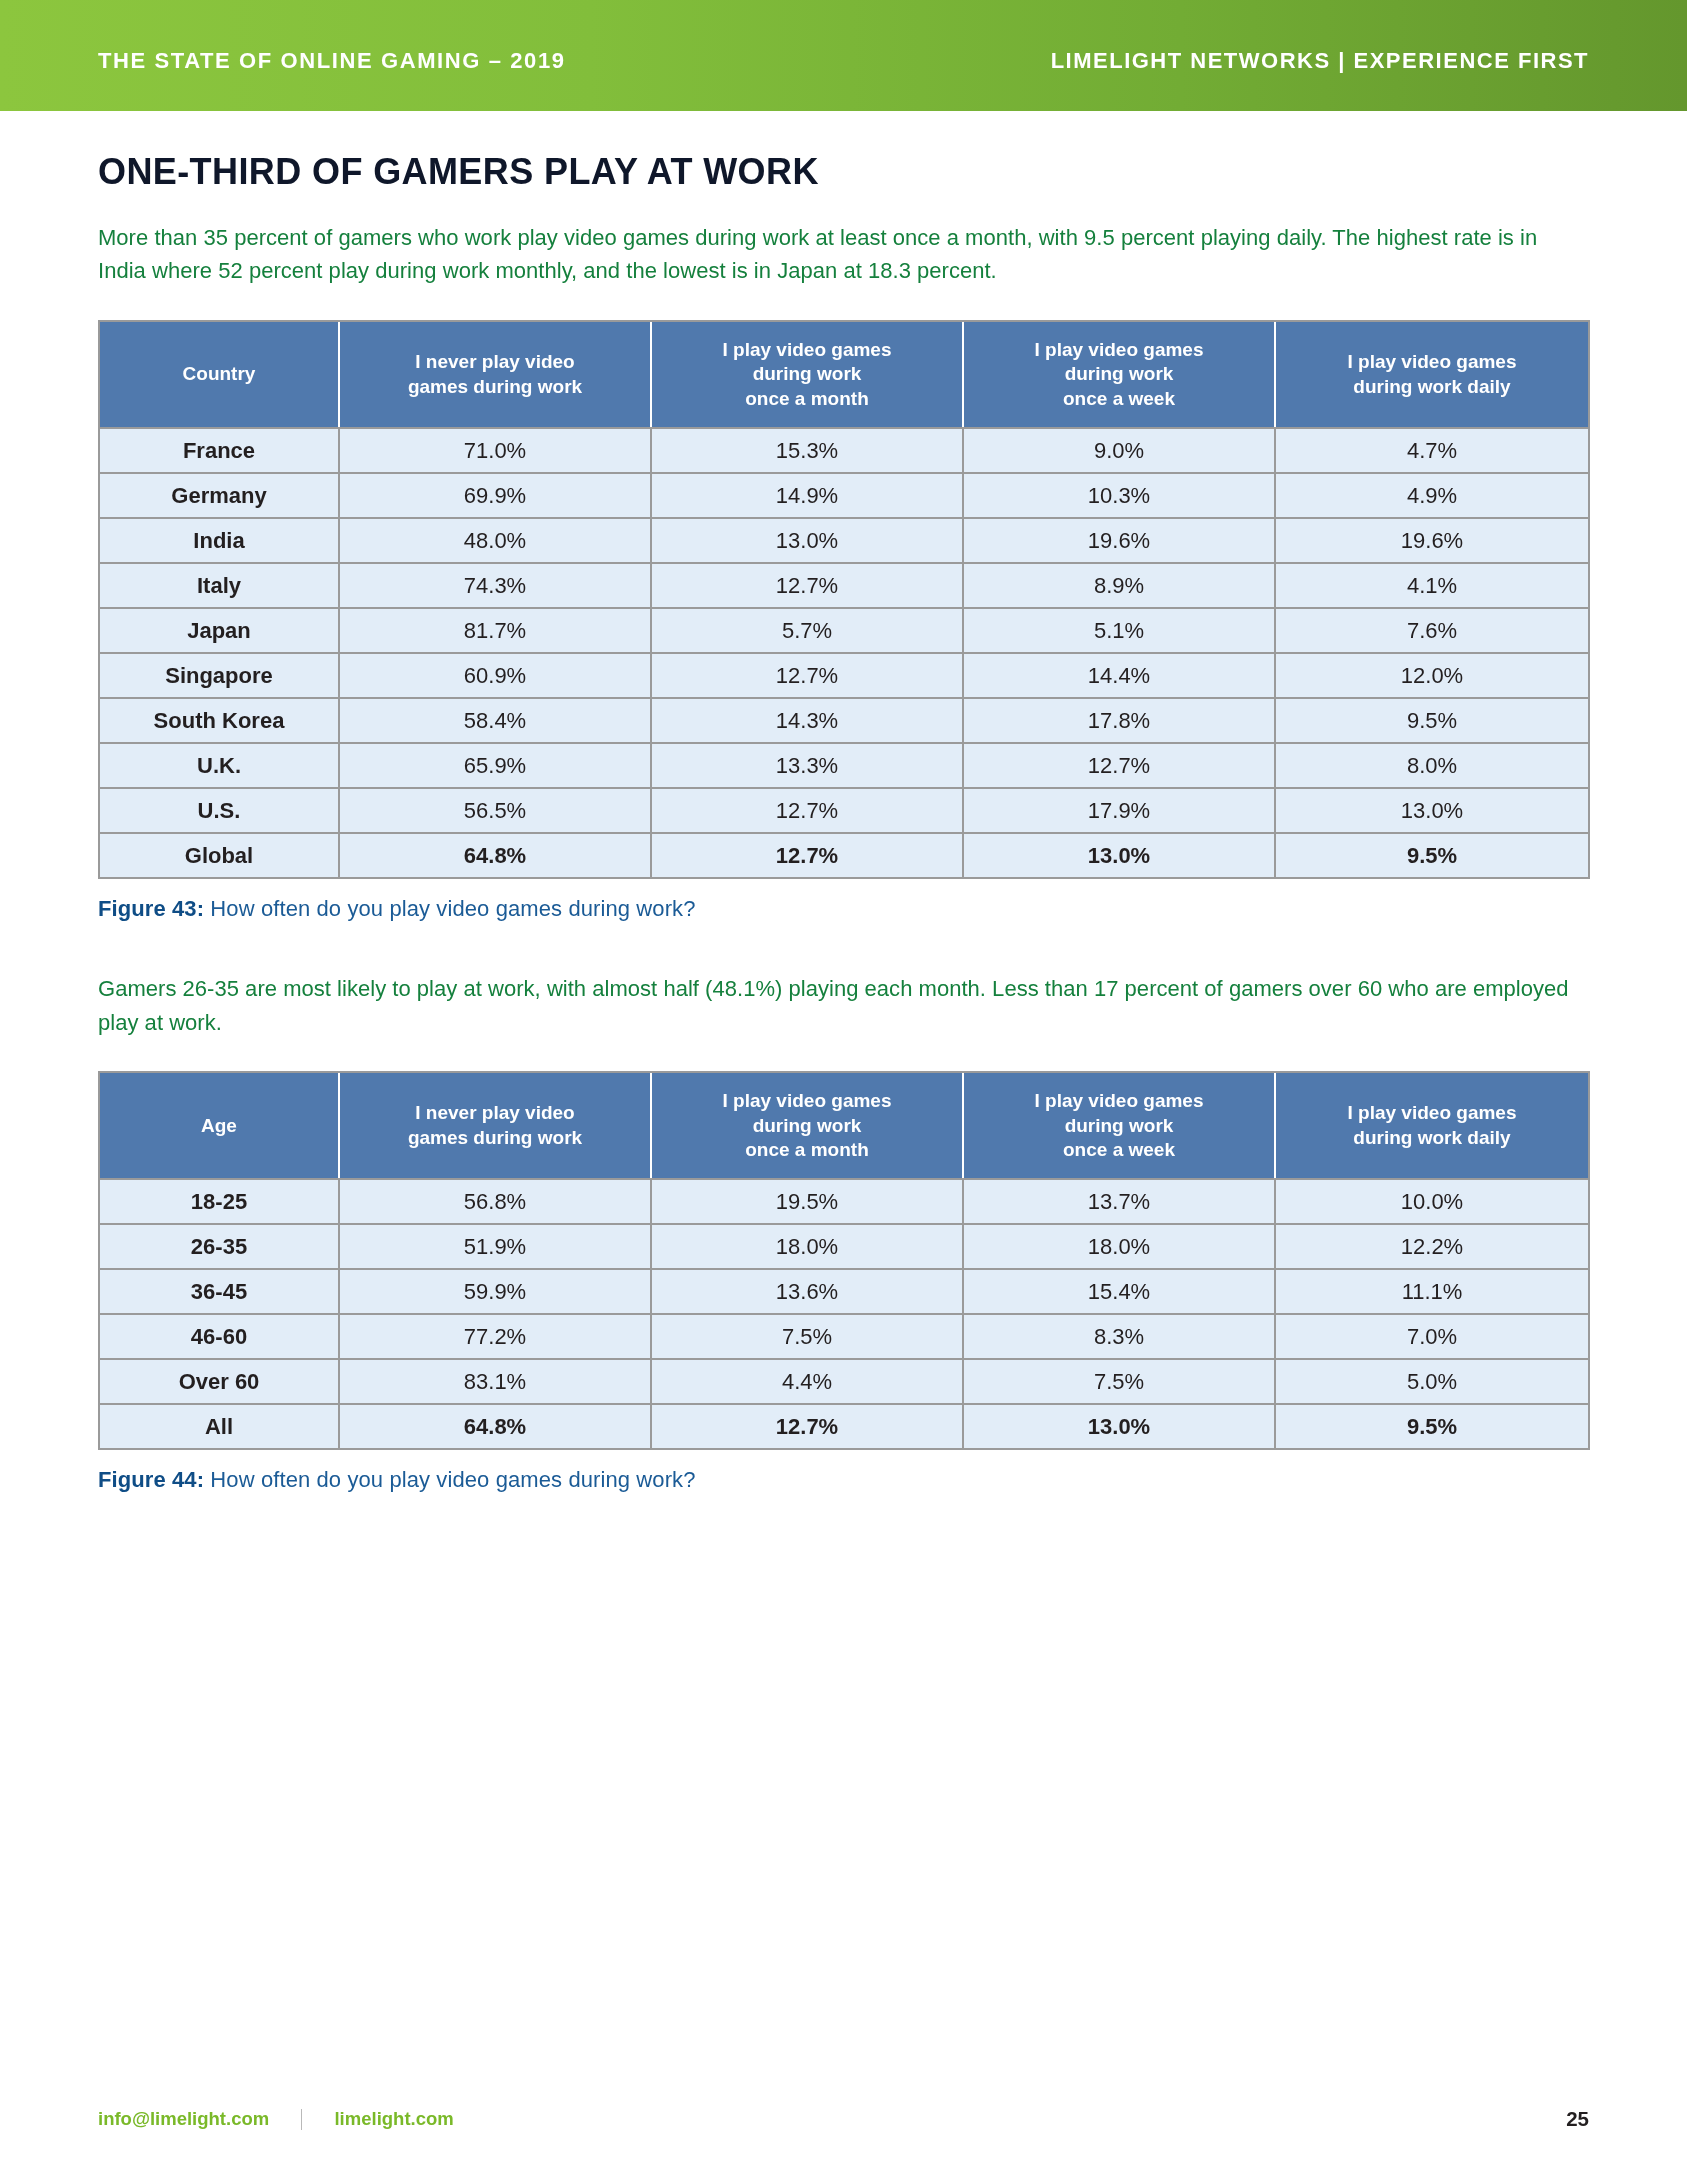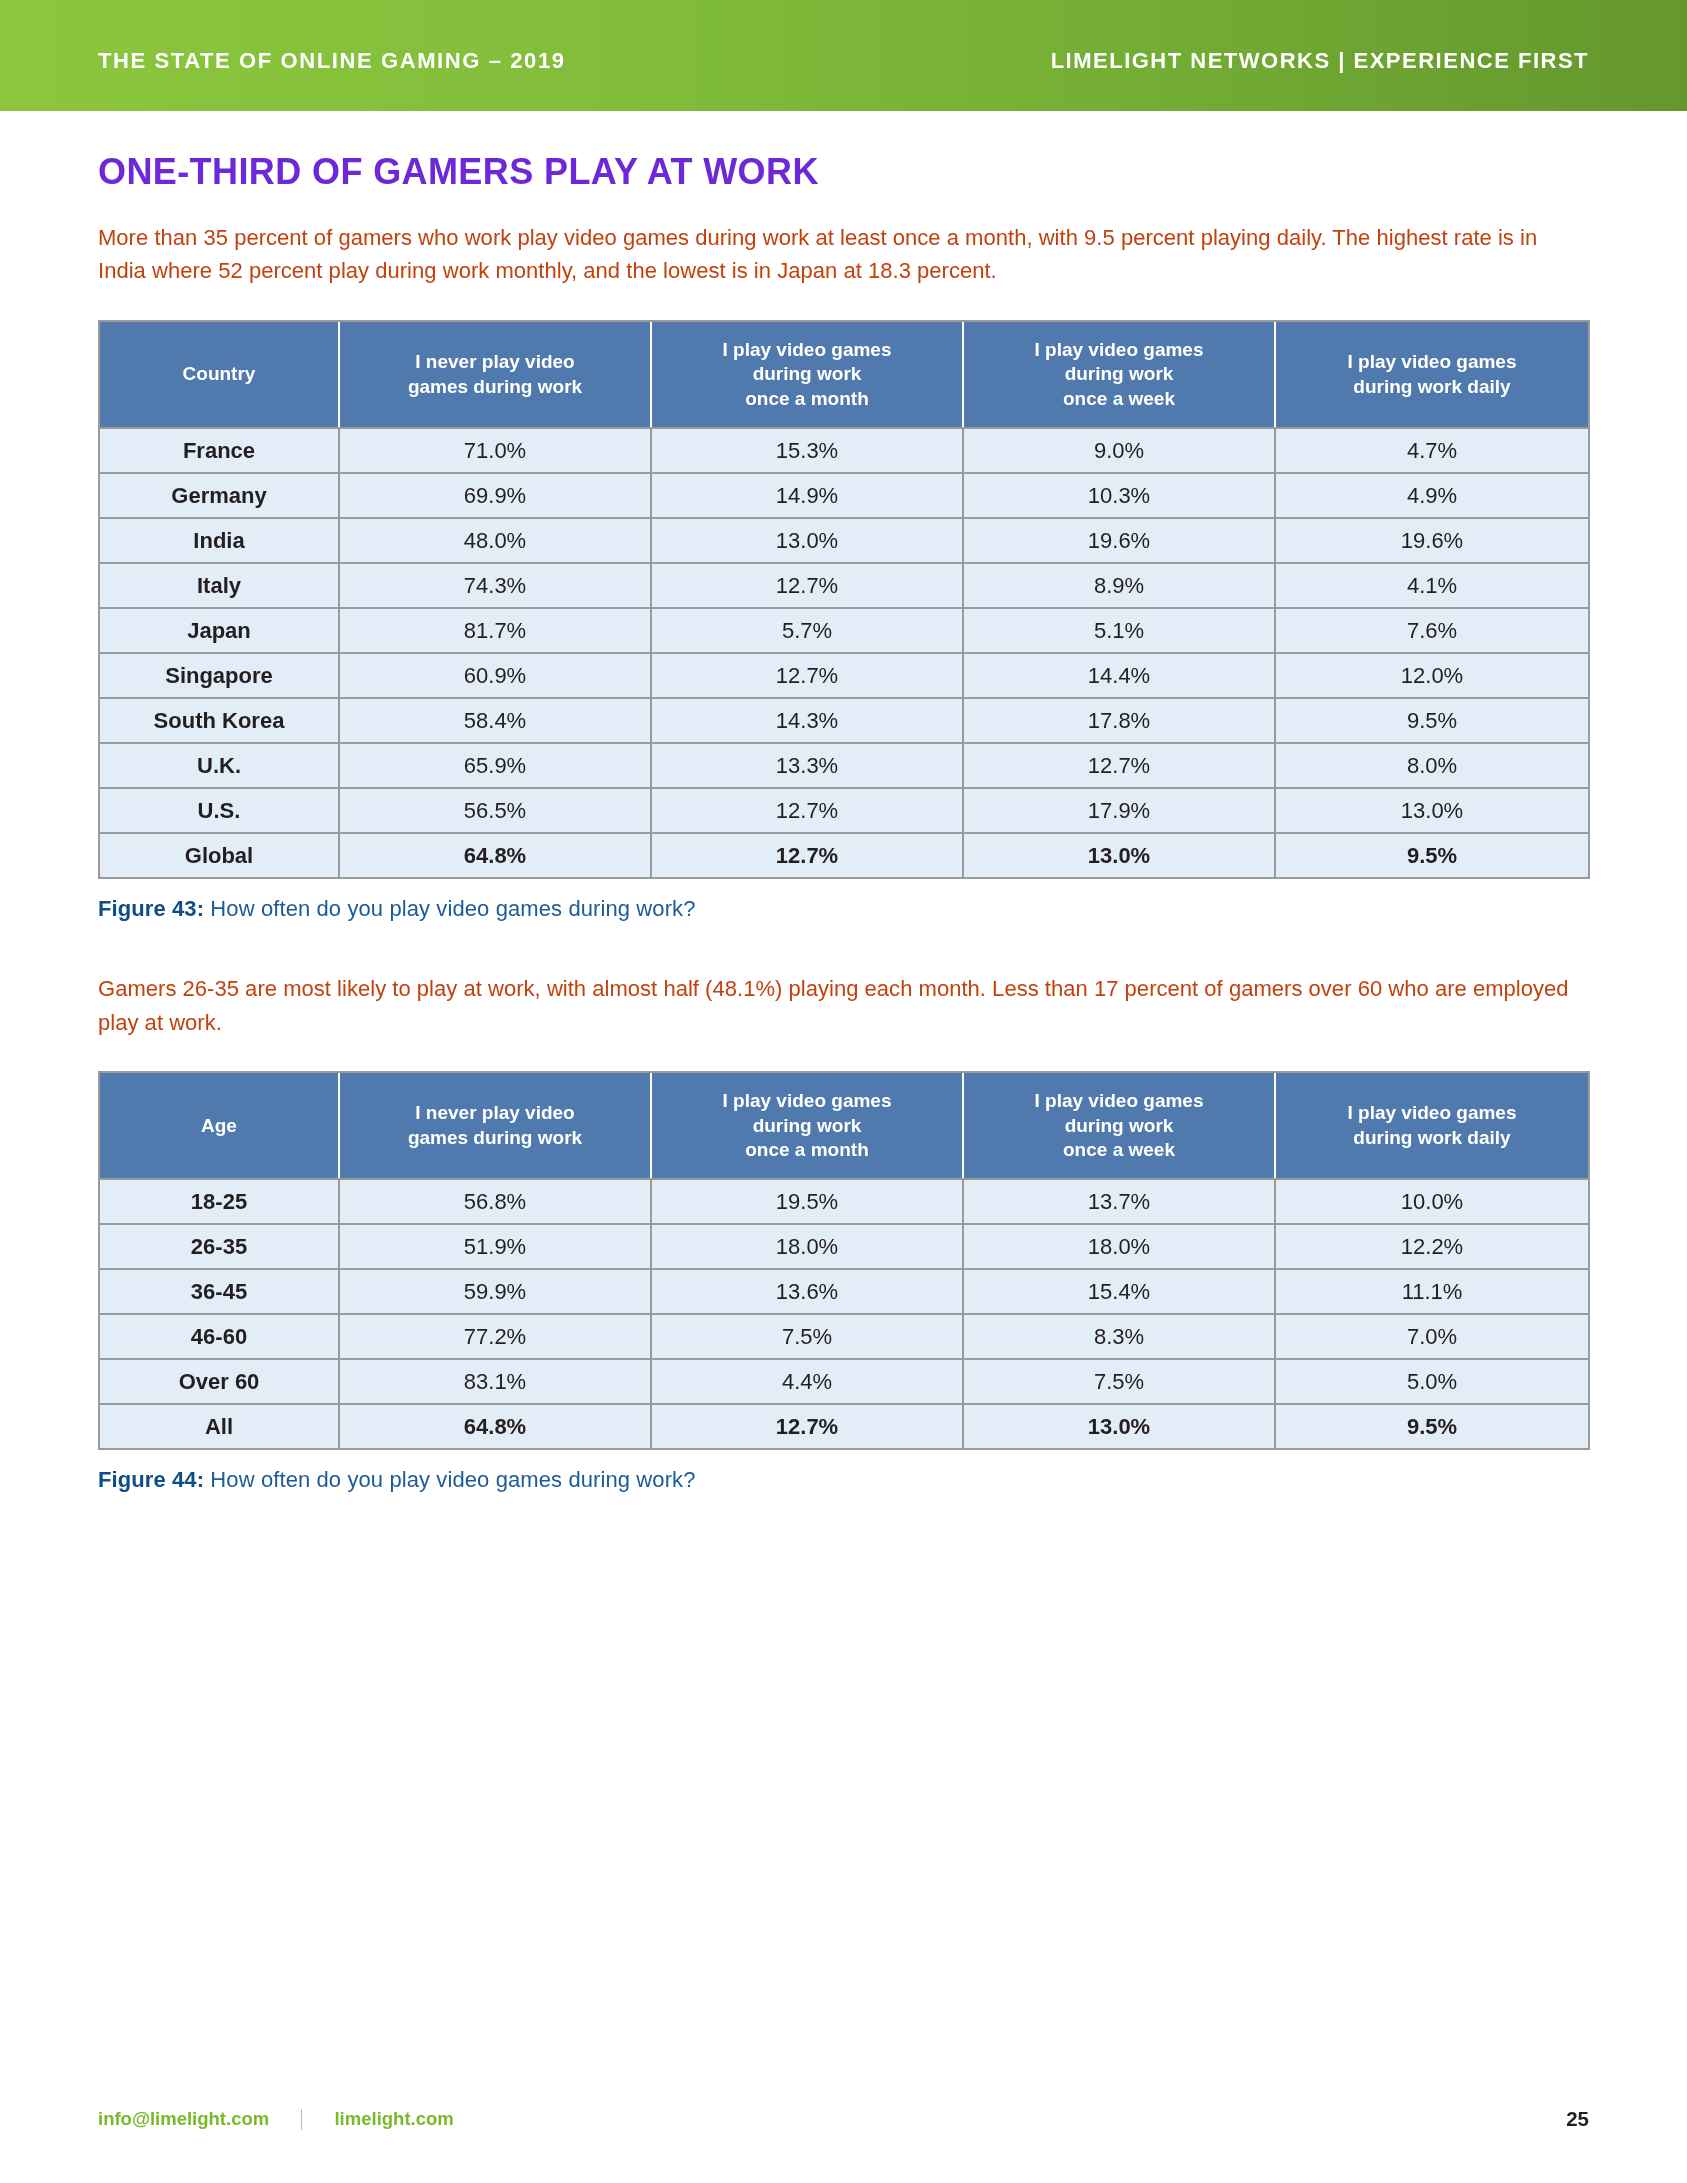--- a/index.html
+++ b/index.html
@@ -46,30 +46,30 @@
     position: absolute;
     left: 98px;
     top: 111px;
     width: 1491px;
   }
 
   h1.page-title {
     margin: 42px 0 0 0;
     font-size: 36px;
     font-weight: 700;
-    color: #6d28d9;
+    color: #0f172a;
     letter-spacing: 0.4px;
     line-height: 1.05;
   }
 
   p.body-text {
     margin: 30px 0 0 0;
     font-size: 22px;
     line-height: 1.53;
-    color: #c2410c;
+    color: #15803d;
     letter-spacing: 0.03px;
     max-width: 1475px;
   }
 
   
   .data-table {
     border-collapse: separate;
     border-spacing: 0;
     width: 1491px;
     margin-top: 32px;

